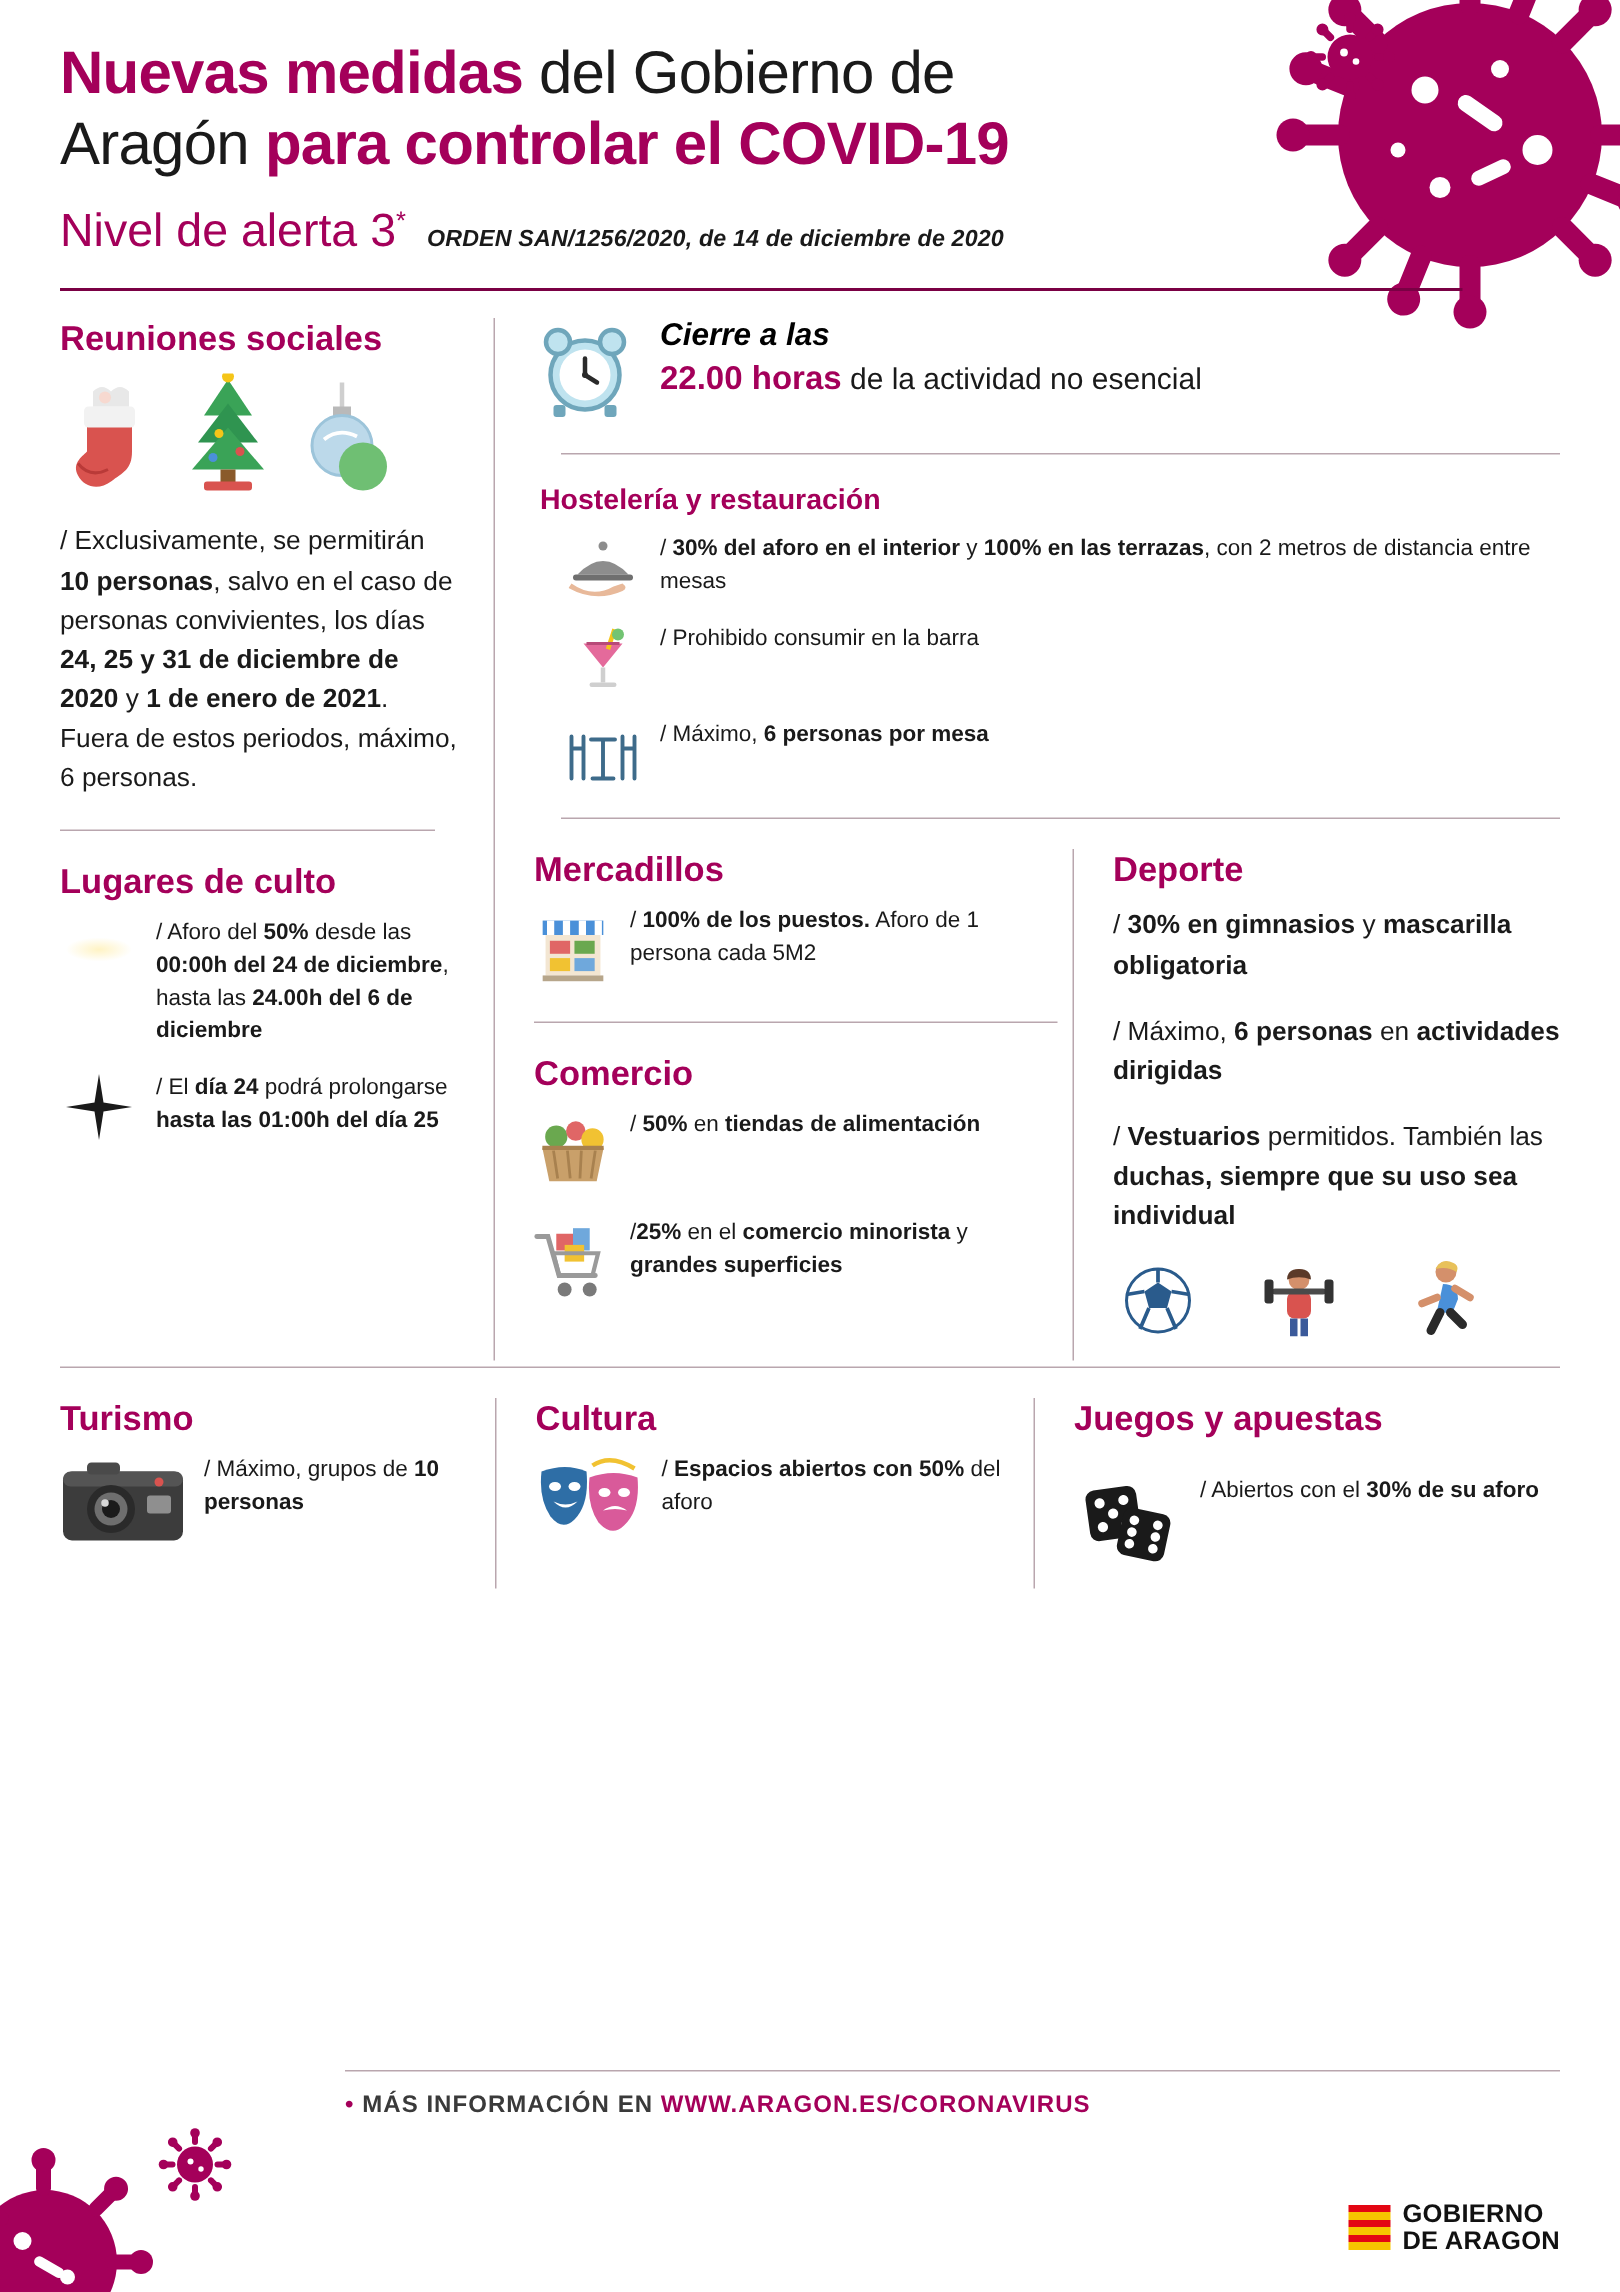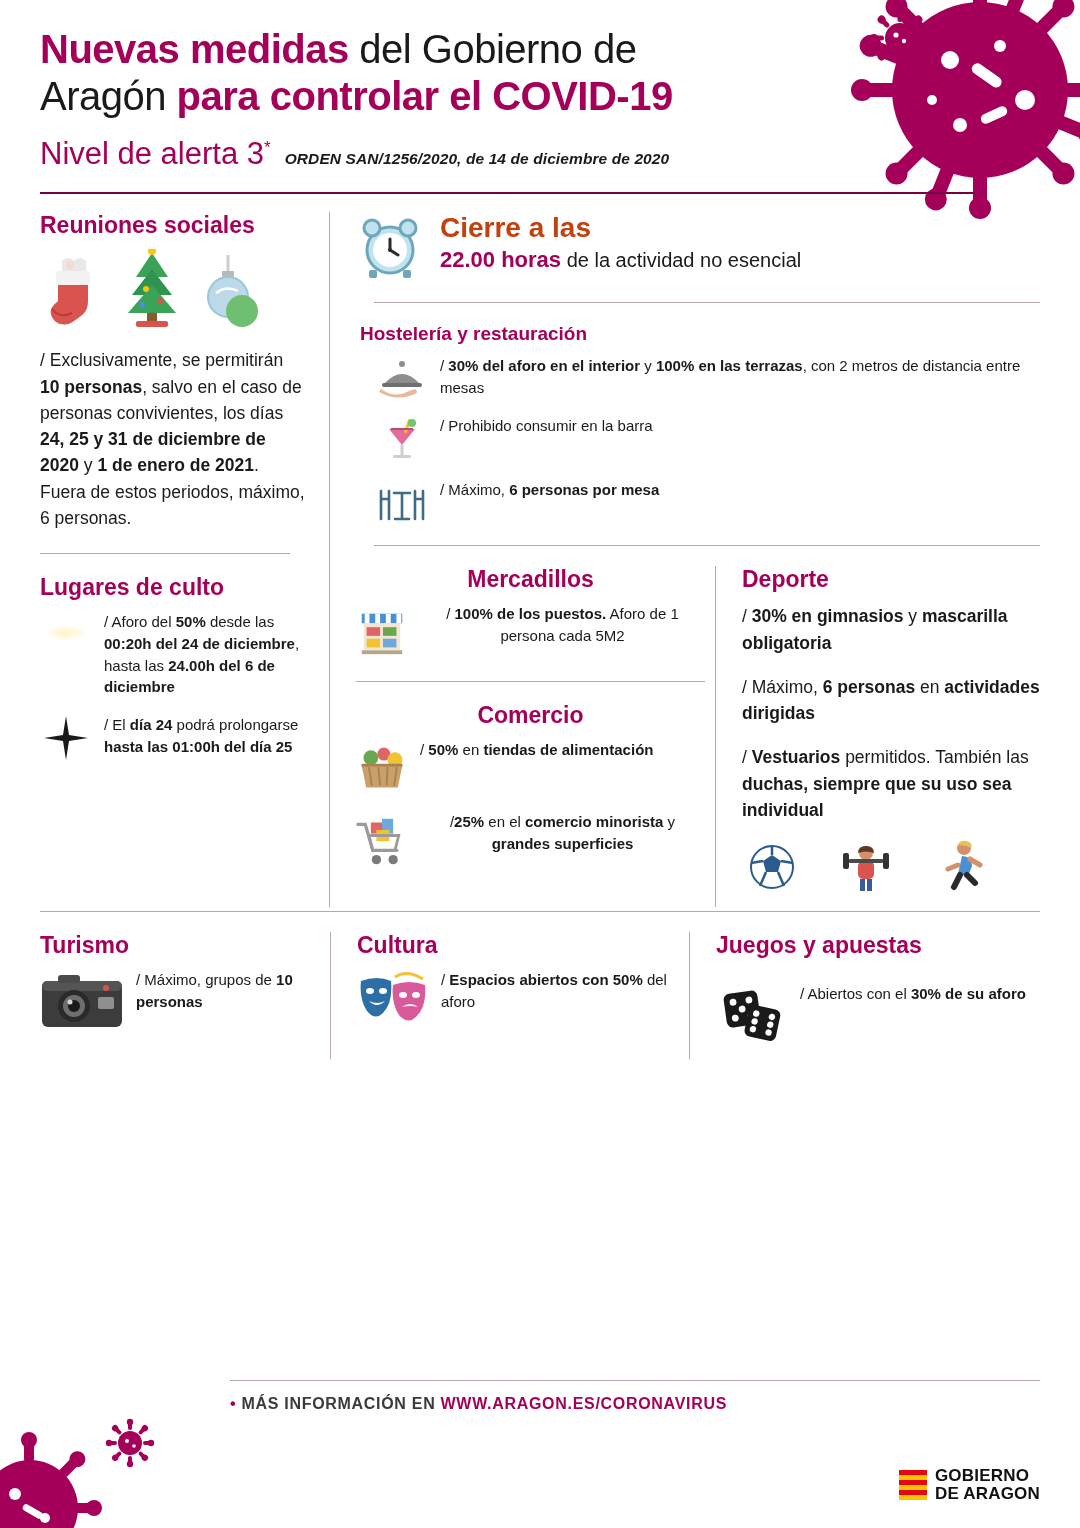--- a/index.html
+++ b/index.html
@@ -130,44 +130,44 @@
   }
 
   
   .closure {
     display: flex;
     gap: 16px;
     align-items: flex-start;
   }
   .closure .clock { flex: 0 0 auto; }
   .closure-text .l1 {
-    font-size: 28px;
+    font-size: 21px;
     font-weight: 700;
-    color: #c2410c;
+    color: #000000;
     line-height: 1.15;
+    font-style: italic;
   }
   .closure-text .l2 {
     margin-top: 2px;
     font-size: 20px;
     color: #1a1a1a;
   }
   .closure-text .l2 .hours {
     font-size: 22px;
     font-weight: 700;
     color: #a4005a;
   }
 
   .two-col {
     display: flex;
   }
   .two-col .c1 {
     width: 360px;
     padding-right: 10px;
     border-right: 1.5px solid #b9a6ae;
-    text-align: center;
   }
   .two-col .c2 {
     flex: 1;
     padding-left: 26px;
   }
 
   .bottom-row {
     display: flex;
     margin-top: 6px;
   }
@@ -442,21 +442,21 @@
             <defs>
               <radialGradient id="glow1" cx="50%" cy="50%">
                 <stop offset="0%" stop-color="#fff3c4"></stop>
                 <stop offset="100%" stop-color="#fff3c4" stop-opacity="0"></stop>
               </radialGradient>
             </defs>
             <ellipse cx="22" cy="20" rx="22" ry="8" fill="url(#glow1)"></ellipse>
           </svg>
         </div>
         <div class="txt">
-          <span>/ Aforo del </span><b>50%</b><span> desde las </span><b>00:20h del 24 de diciembre</b><span>, hasta las </span><b>24.00h del 6 de diciembre</b>
+          <span>/ Aforo del </span><b>50%</b><span> desde las </span><b>00:00h del 24 de diciembre</b><span>, hasta las </span><b>24.00h del 6 de diciembre</b>
         </div>
       </div>
 
       <div class="item">
         <div class="ico">
           <svg width="44" height="44" viewBox="0 0 44 44">
             <path d="M22 0 L25 19 L44 22 L25 25 L22 44 L19 25 L0 22 L19 19 Z" fill="#1a1a1a"></path>
           </svg>
         </div>
         <div class="txt">

